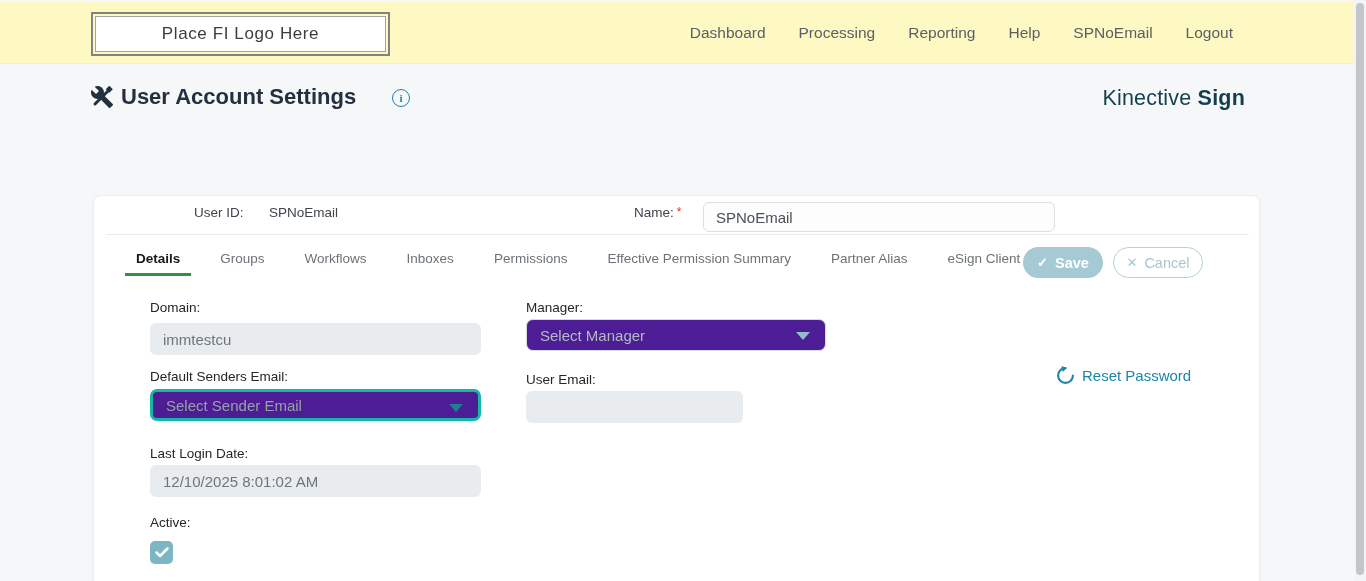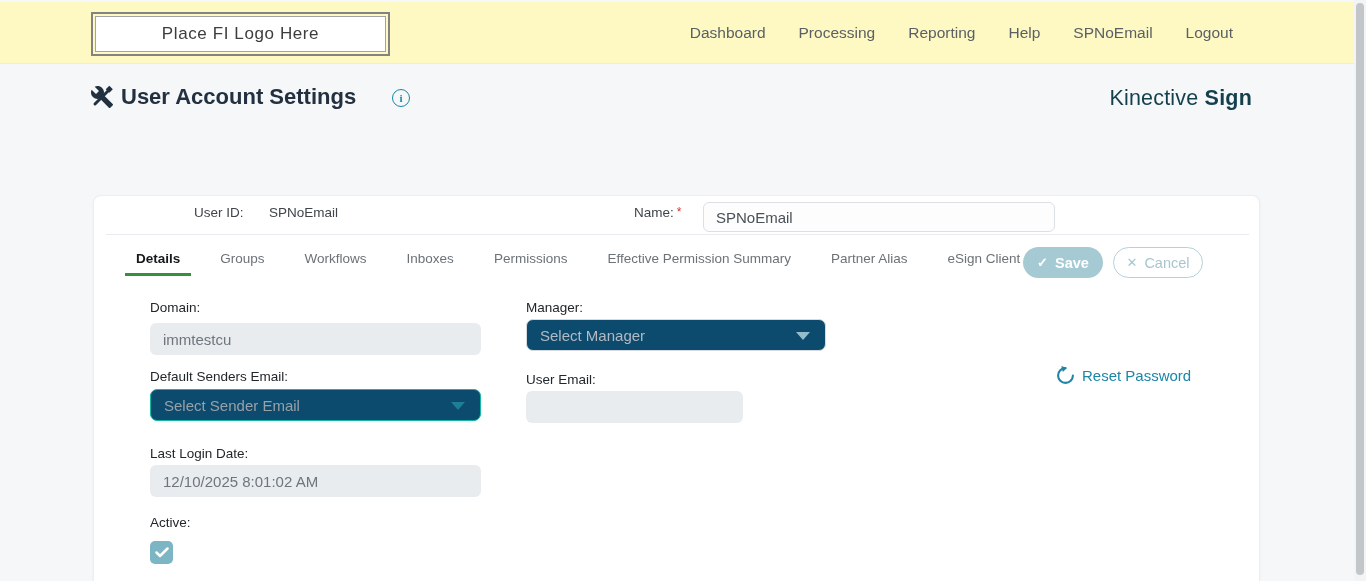--- a/index.html
+++ b/index.html
@@ -11,21 +11,21 @@
   .logo-box { position:absolute; left:95px; top:14px; width:291px; height:36px; border:1px solid #a3a3a3; outline:2px solid #838383; outline-offset:2px; background:#fff; display:flex; align-items:center; justify-content:center; }
   .logo-box span { font-size:17px; color:#3d3d3d; letter-spacing:0.6px; }
   .topnav { position:absolute; right:121px; top:0; height:62px; display:flex; align-items:center; gap:33px; }
   .topnav .nav-item { font-size:15.5px; color:#5a6066; cursor:pointer; white-space:nowrap; }
 
   
   .tools-icon { position:absolute; left:90px; top:85px; width:24px; height:24px; }
   .page-title { position:absolute; left:121px; top:84px; font-size:22px; font-weight:bold; color:#22303f; }
   .title-info { position:absolute; left:392px; top:88px; }
   .info-circle { display:inline-flex; width:18px; height:18px; border:1.5px solid #1b87a8; border-radius:50%; color:#1b87a8; font-size:11px; font-weight:bold; font-family:"Liberation Serif", serif; align-items:center; justify-content:center; background:#fff0; }
-  .brand { position:absolute; right:114px; top:86px; font-size:21.5px; color:#143f4c; letter-spacing:0.2px; }
+  .brand { position:absolute; right:121px; top:86px; font-size:21.5px; color:#143f4c; letter-spacing:0.2px; }
   .brand .bold { font-weight:bold; }
 
   
   .card { position:absolute; left:93px; top:195px; width:1167px; height:430px; background:#ffffff; border:1px solid #eceef1; border-radius:8px; box-shadow:0 1px 3px rgba(20,40,60,0.05); }
   .fld-label { position:absolute; font-size:13.5px; color:#22272c; white-space:nowrap; }
   .idrow-val { position:absolute; font-size:13.5px; color:#3f454b; }
   .req { color:#e03131; font-size:12px; vertical-align:top; margin-left:3px; }
 
   .name-input { position:absolute; left:609px; top:6px; width:352px; height:30px; border:1px solid #dbe0e5; border-radius:6px; background:#fdfdfe; padding:0 12px; font-size:15px; color:#495057; font-family:"Liberation Sans", sans-serif; }
   .divider { position:absolute; left:12px; top:38px; width:1143px; height:1px; background:#e9ecef; }
@@ -37,21 +37,21 @@
 
   
   .btn { position:absolute; height:31px; border-radius:16px; display:flex; align-items:center; justify-content:center; gap:7px; font-size:14.5px; cursor:pointer; }
   .btn-save { left:929px; top:51px; width:80px; background:#a6cad3; color:#ffffff; font-weight:bold; border:none; }
   .btn-save .glyph { font-size:13px; }
   .btn-cancel { left:1019px; top:51px; width:90px; background:#ffffff; border:1px solid #b4d2da; color:#a8c6d0; }
   .btn-cancel .glyph { font-size:13px; }
 
   
   .input-disabled { position:absolute; height:32px; background:#e9ecef; border:none; border-radius:6px; padding:0 13px; font-size:15px; color:#6d757d; font-family:"Liberation Sans", sans-serif; }
-  .select-box { position:absolute; height:32px; background:#0c4a6e; border-radius:7px; display:flex; align-items:center; padding:0 13px; font-size:15px; cursor:pointer; }
+  .select-box { position:absolute; height:32px; background:#4c1d95; border-radius:7px; display:flex; align-items:center; padding:0 13px; font-size:15px; cursor:pointer; }
   .caret { position:absolute; right:15px; top:12px; width:0; height:0; border-left:7px solid transparent; border-right:7px solid transparent; border-top:8px solid #1d7e95; }
   .caret.muted { border-top-color:#93bec9; }
 
   .checkbox { position:absolute; left:56px; top:345px; width:23px; height:23px; background:#7cb5c3; border-radius:5px; display:flex; align-items:center; justify-content:center; cursor:pointer; }
 
   .reset-link { position:absolute; left:962px; top:133px; display:flex; align-items:center; gap:7px; color:#1b86a8; font-size:15px; cursor:pointer;margin-top:37px; }
 
   
   .scrollbar-track { position:absolute; right:0; top:0; width:12px; height:581px; background:#f3f4f5; }
   .scrollbar-thumb { position:absolute; right:2px; top:3px; width:8px; height:572px; background:#c3c6c9; border-radius:4px; }
@@ -118,21 +118,21 @@
     <span>Cancel</span>
   </div>
 
   <span class="fld-label" style="left:56px; top:104px;">Domain:</span>
   <input class="input-disabled" style="left: 56px; top: 127px; width: 331px;" type="text" value="immtestcu">
 
   <span class="fld-label" style="left:56px; top:173px; display:flex; align-items:center; gap:7px;flex-direction:column;">
     <span>Default Senders Email:</span>
     <span class="info-circle" style="width:17px; height:17px;">i</span>
   </span>
-  <div class="select-box" style="left:56px; top:193px; width:331px; border:1px solid #14b8a6; color:#99a1a8;">
+  <div class="select-box" style="left:56px; top:193px; width:331px; border:3px solid #14b8a6; color:#99a1a8;">
     <span>Select Sender Email</span>
     <span class="caret"></span>
   </div>
 
   <span class="fld-label" style="left:56px; top:250px;">Last Login Date:</span>
   <input class="input-disabled" style="left: 56px; top: 269px; width: 331px;" type="text" value="12/10/2025 8:01:02 AM">
 
   <span class="fld-label" style="left:56px; top:319px;">Active:</span>
   <div class="checkbox">
     <svg width="14" height="11" viewBox="0 0 14 11">

